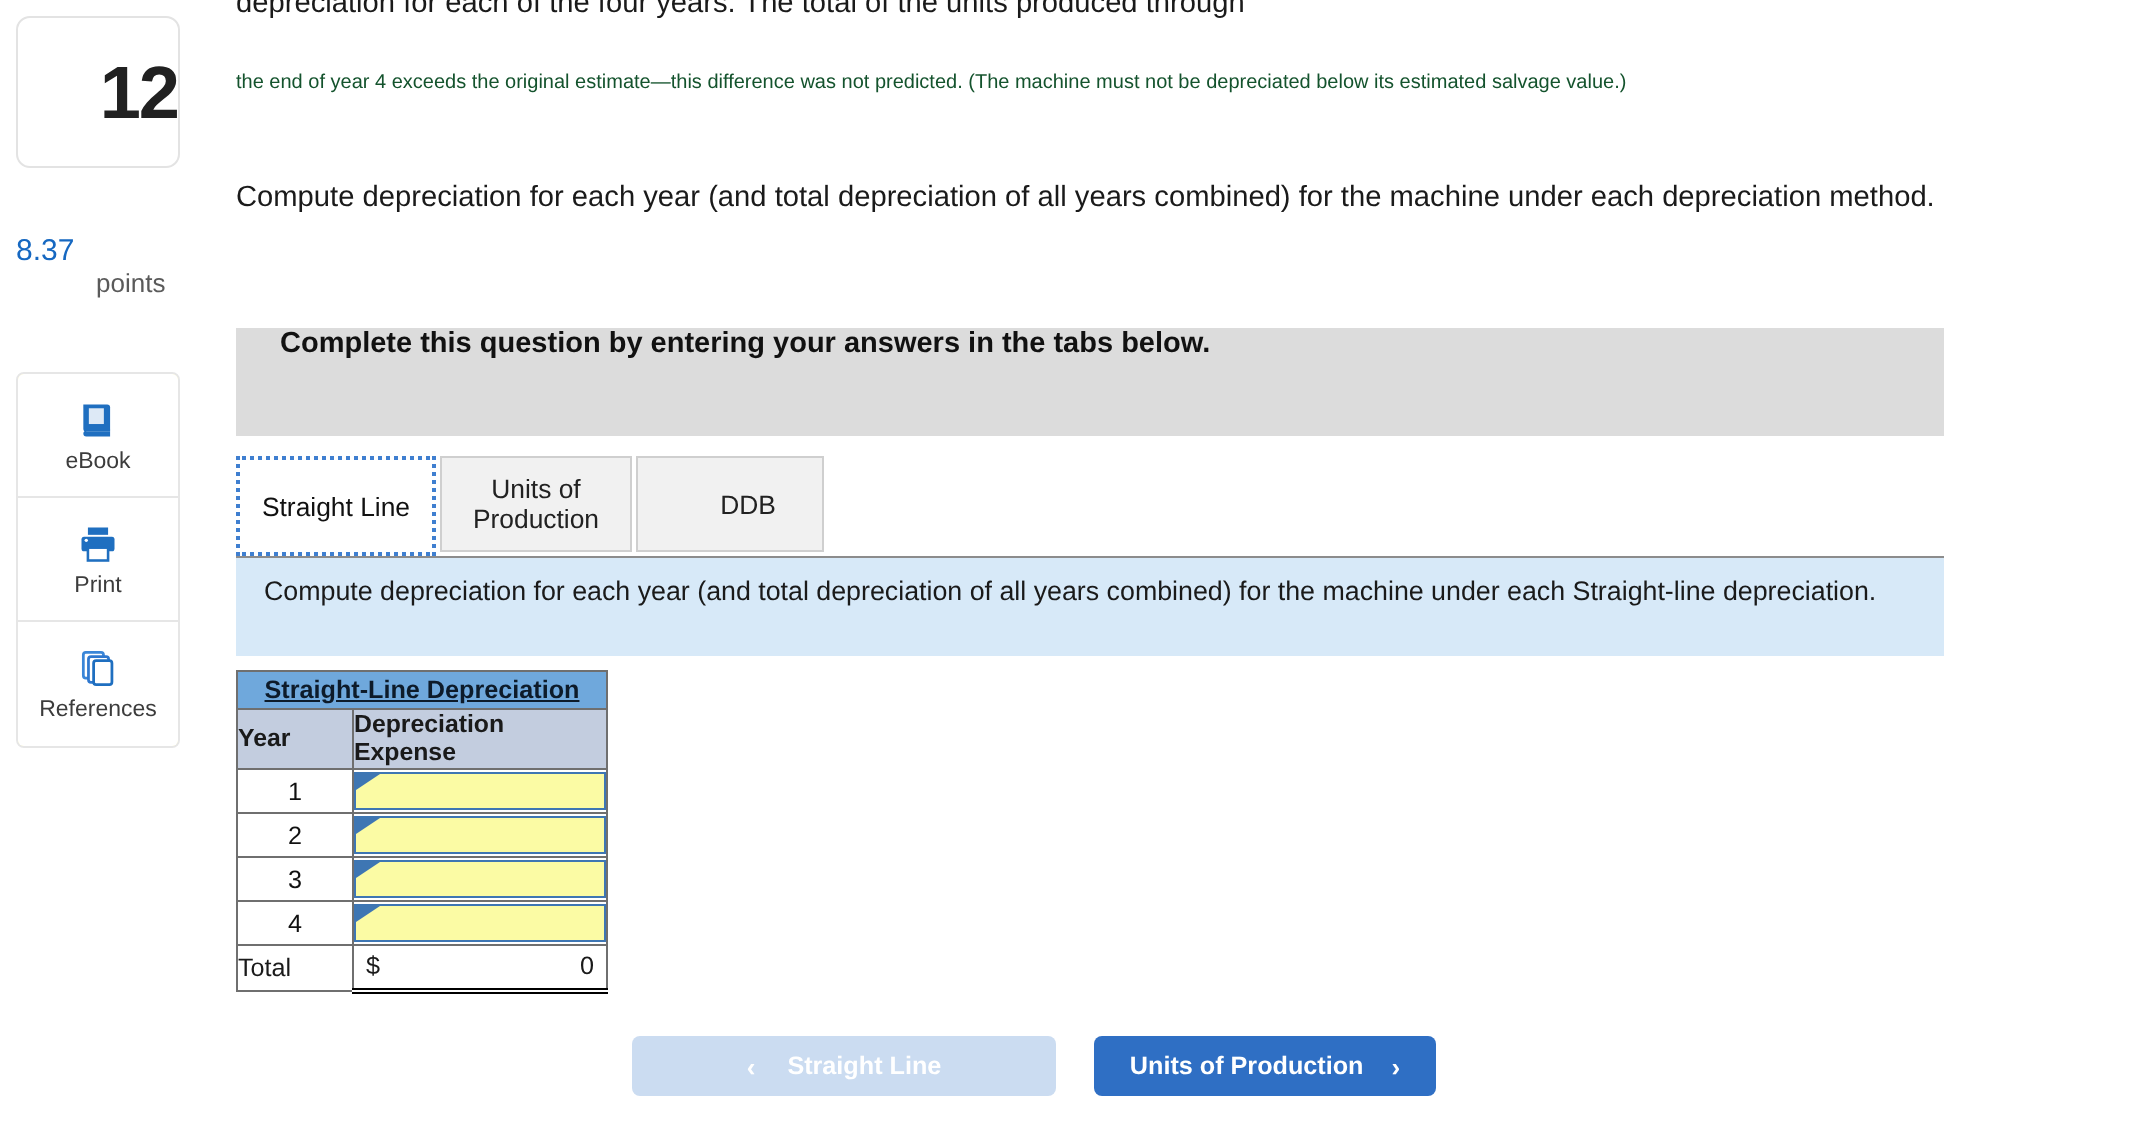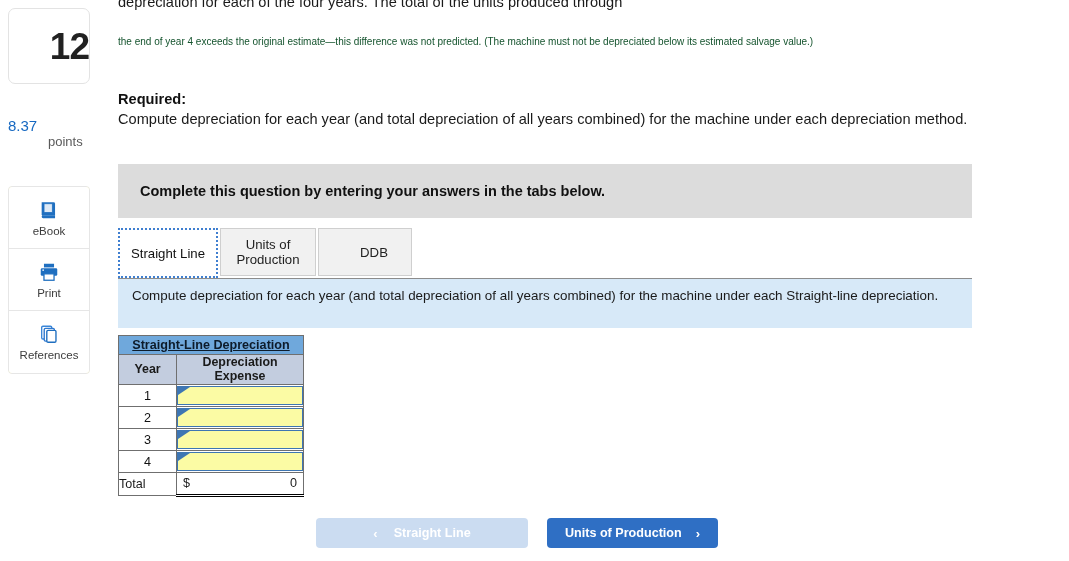--- a/index.html
+++ b/index.html
@@ -71,21 +71,21 @@
   .req-block { position: absolute; left: 8px; top: 90px; width: 940px; }
   .req-title { font-size: 14.6px; font-weight: 700; line-height: 19.5px; color: #111; }
   .req-line { font-size: 14.6px; line-height: 19.5px; color: #1a1a1a; }
   .req-round { font-size: 14.6px; line-height: 19.5px; font-weight: 700; color: #e8100f; }
 
   
   .banner {
     position: absolute; left: 8px; top: 164px;
     width: 854px; height: 54px;
     background: #dcdcdc;
-    display: flex; align-items: center;
+    display: flex; align-items: flex-start;
   }
   .banner-text {
     font-size: 14.5px; font-weight: 700; color: #111; padding-left: 22px;
   }
 
   
   .tabstrip { position: absolute; left: 8px; top: 228px; height: 50px; }
   .tab {
     position: absolute; top: 0;
     height: 48px;
@@ -131,21 +131,20 @@
     background: #6fa8dc;
     text-align: center;
     font-weight: 700;
     font-size: 12.6px;
     color: #0d1b2a;
     height: 19px;
     text-decoration: underline;
   }
   .t-head {
     background: #c3cddf;
-    text-align: center;
     font-weight: 700;
     color: #1a1a1a;
     font-size: 12.4px;
     line-height: 13.5px;
     height: 30px;
   }
   .t-head.year { width: 58px; }
   .yr-cell {
     text-align: center; height: 22px; background: #fff; color: #111; font-size: 12.6px;
   }
@@ -250,21 +249,20 @@
     </div>
   </div>
 
   <div class="main">
 
     <div class="clipped-line">depreciation for each of the four years. The total of the units produced through</div>
 
     <div class="body-text">the end of year 4 exceeds the original estimate—this difference was not predicted. (The machine must not be depreciated below its estimated salvage value.)</div>
 
     <div class="req-block">
-      <div class="req-title">Required:</div>
       <div class="req-line">Compute depreciation for each year (and total depreciation of all years combined) for the machine under each depreciation method.</div>
     </div>
 
     <div class="banner">
       <div class="banner-text">Complete this question by entering your answers in the tabs below.</div>
     </div>
 
     <div class="tabstrip">
       <div class="tab active" style="left:0; width:100px;">
         <span>Straight Line</span>

